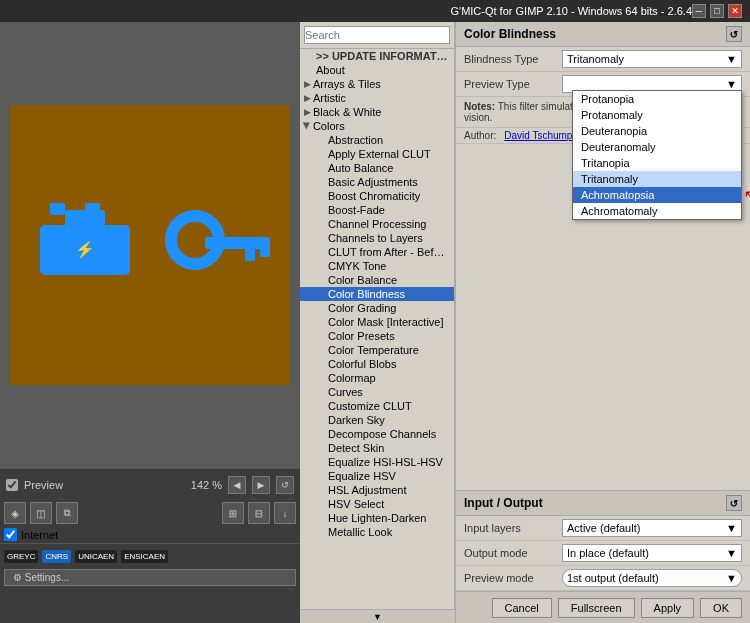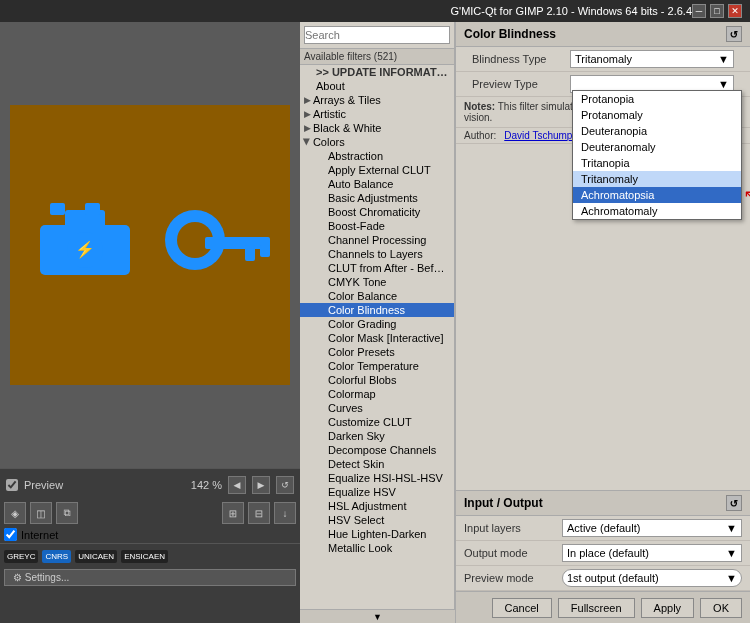--- a/index.html
+++ b/index.html
@@ -217,21 +217,21 @@
       width: 16px; height: 16px;
       background: #bbb;
       border: 1px solid #888;
       cursor: pointer;
       display: flex; align-items: center; justify-content: center;
       font-size: 10px;
     }
     .plugin-row {
       display: flex;
       align-items: center;
-      padding: 3px 16px;
+      padding: 3px 8px;
       border-bottom: 1px solid #c0bbb4;
       gap: 8px;
     }
     .plugin-label { width: 90px; font-size: 11px; color: #333; }
     .plugin-dropdown {
       flex: 1;
       padding: 2px 4px;
       border: 1px solid #999;
       background: #fff;
       font-size: 11px;
@@ -435,21 +435,20 @@
     </div>
   </div>
 
   <div class="right-panel">
     <div class="content-area">
 
       <div class="filter-panel">
         <div class="search-bar">
           <input type="text" class="search-input" placeholder="Search" style="">
         </div>
-        <div class="filter-count">Available filters (521)</div>
         <div class="filter-tree">
 
         <div class="tree-item indent1 header">&gt;&gt; UPDATE INFORMATION</div>
             <div class="tree-item indent1">About</div>
             <div class="tree-group">
               <span class="tree-arrow">▶</span>
               <span>Arrays &amp; Tiles</span>
             </div>
             <div class="tree-group">
               <span class="tree-arrow">▶</span>

